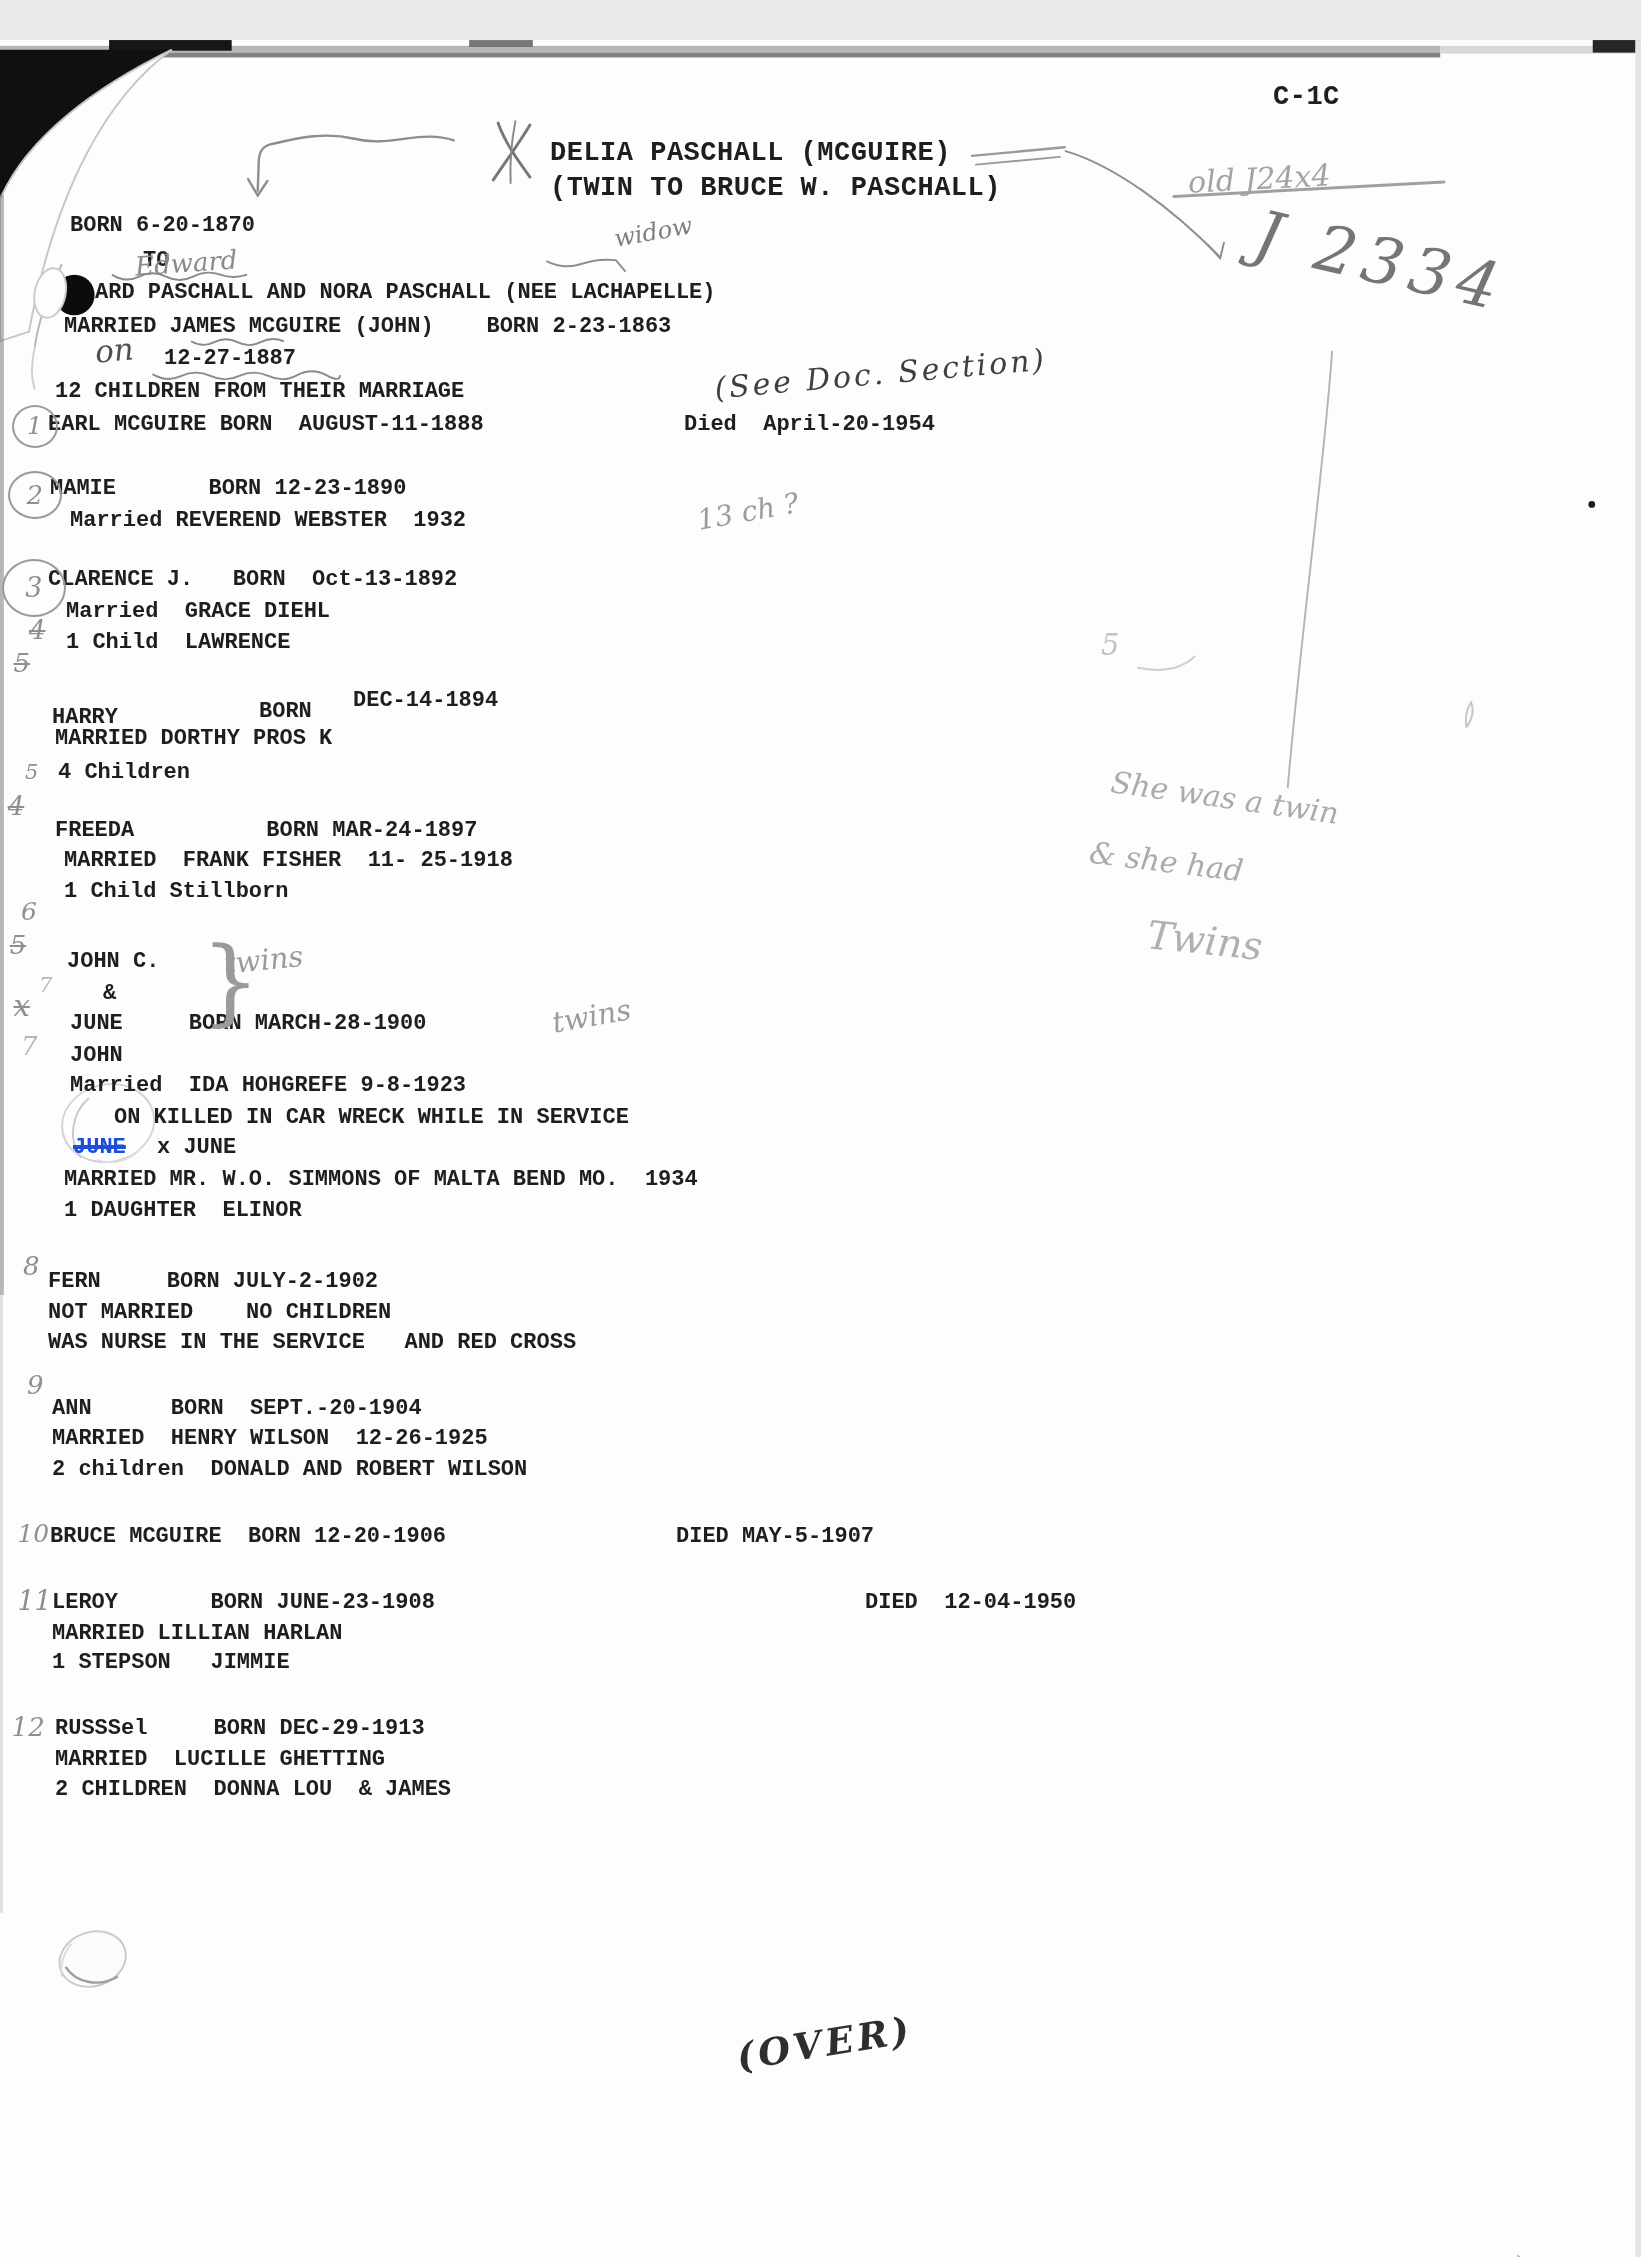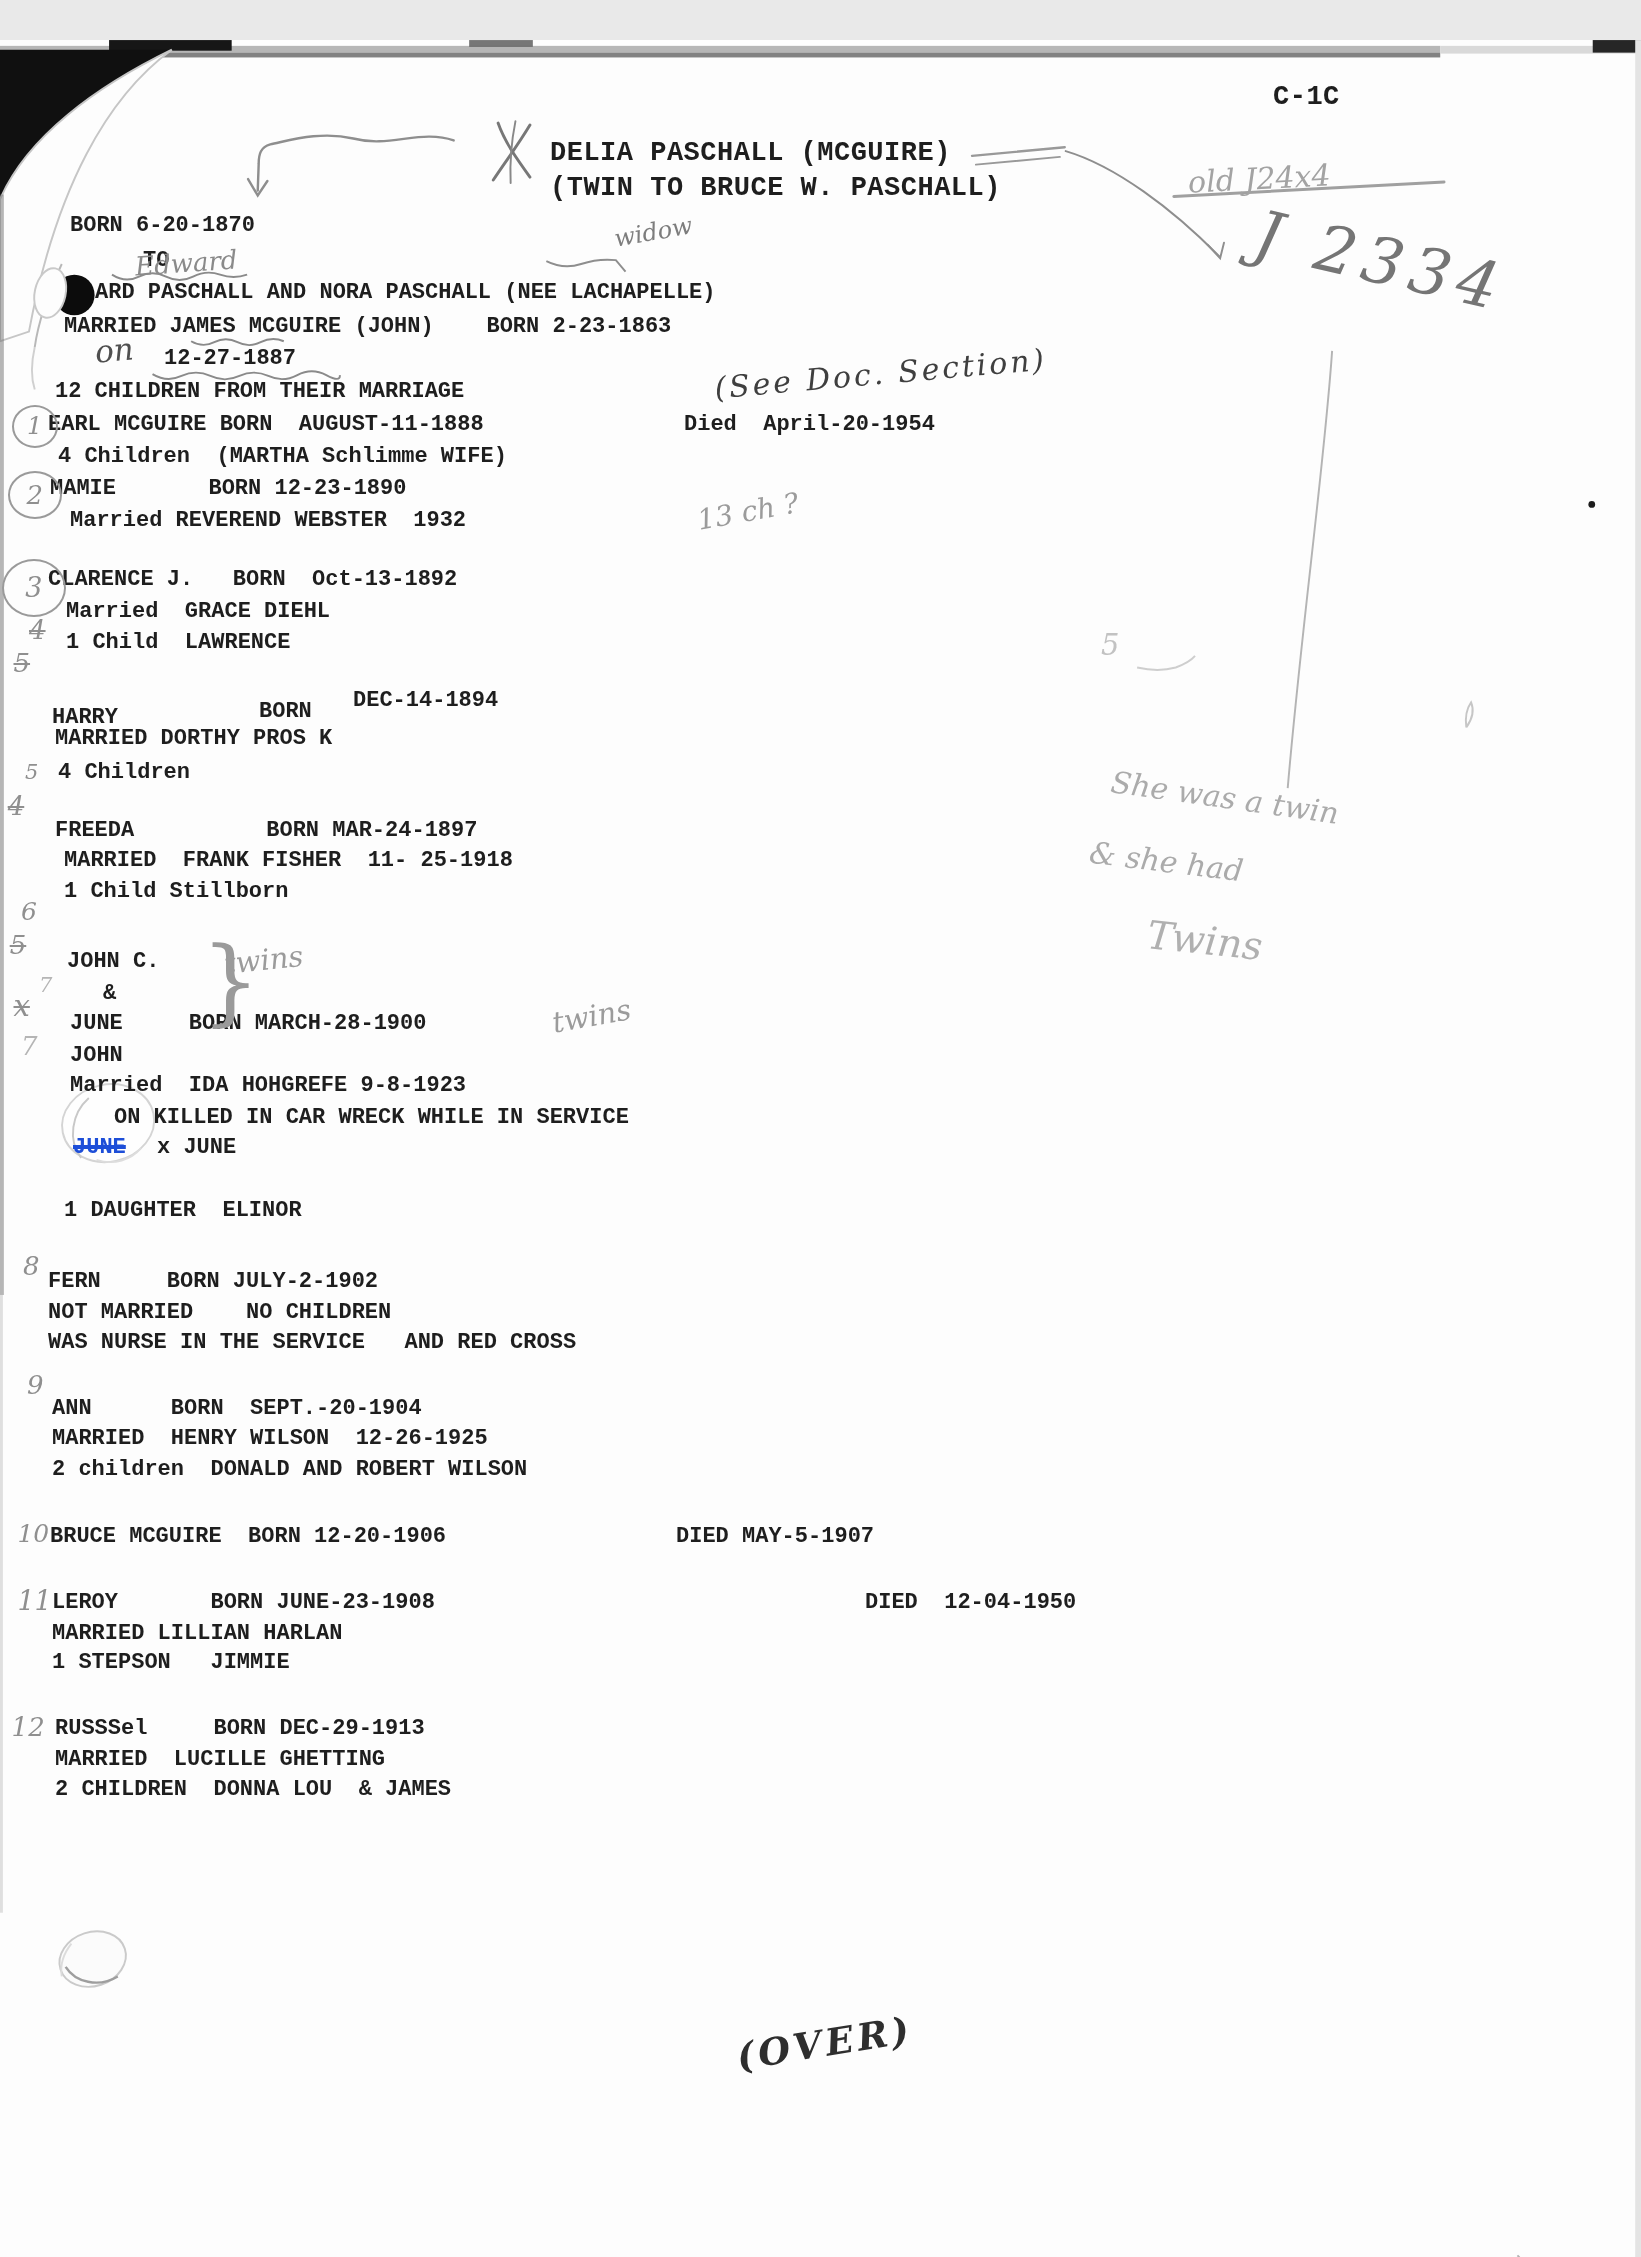--- a/index.html
+++ b/index.html
@@ -86,21 +86,20 @@
 
   <div class="typed" style="left:70px;top:174px;">BORN 6-20-1870</div>
   <div class="typed" style="left:143px;top:209px;">TO</div>
   <div class="typed" style="left:95px;top:241px;">ARD PASCHALL AND NORA PASCHALL (NEE LACHAPELLE)</div>
   <div class="typed" style="left:64px;top:275px;">MARRIED JAMES MCGUIRE (JOHN)    BORN 2-23-1863</div>
   <div class="typed" style="left:164px;top:307px;">12-27-1887</div>
   <div class="typed" style="left:55px;top:340px;">12 CHILDREN FROM THEIR MARRIAGE</div>
 
   <div class="typed" style="left:48px;top:373px;">EARL MCGUIRE BORN  AUGUST-11-1888</div>
   <div class="typed" style="left:684px;top:373px;">Died  April-20-1954</div>
-  <div class="typed" style="left:58px;top:405px;">4 Children  (MARTHA Schlimme WIFE)</div>
 
   <div class="typed" style="left:50px;top:437px;">MAMIE       BORN 12-23-1890</div>
   <div class="typed" style="left:70px;top:469px;">Married REVEREND WEBSTER  1932</div>
 
   <div class="typed" style="left:48px;top:528px;">CLARENCE J.   BORN  Oct-13-1892</div>
   <div class="typed" style="left:66px;top:560px;">Married  GRACE DIEHL</div>
   <div class="typed" style="left:66px;top:591px;">1 Child  LAWRENCE</div>
 
   <div class="typed" style="left:52px;top:666px;">HARRY</div>
   <div class="typed" style="left:259px;top:660px;">BORN</div>
@@ -113,20 +112,21 @@
   <div class="typed" style="left:64px;top:840px;">1 Child Stillborn</div>
 
   <div class="typed" style="left:67px;top:910px;">JOHN C.</div>
   <div class="typed" style="left:103px;top:942px;">&amp;</div>
   <div class="typed" style="left:70px;top:972px;">JUNE     BORN MARCH-28-1900</div>
   <div class="typed" style="left:70px;top:1004px;">JOHN</div>
   <div class="typed" style="left:70px;top:1034px;">Married  IDA HOHGREFE 9-8-1923</div>
   <div class="typed" style="left:114px;top:1066px;">ON KILLED IN CAR WRECK WHILE IN SERVICE</div>
   <div class="typed struckheavy" style="left:73px;top:1096px;">JUNE</div>
   <div class="typed" style="left:157px;top:1096px;">x JUNE</div>
+  <div class="typed" style="left:64px;top:1128px;">MARRIED MR. W.O. SIMMONS OF MALTA BEND MO.  1934</div>
   <div class="typed" style="left:64px;top:1159px;">1 DAUGHTER  ELINOR</div>
 
   <div class="typed" style="left:48px;top:1230px;">FERN     BORN JULY-2-1902</div>
   <div class="typed" style="left:48px;top:1261px;">NOT MARRIED    NO CHILDREN</div>
   <div class="typed" style="left:48px;top:1291px;">WAS NURSE IN THE SERVICE   AND RED CROSS</div>
 
   <div class="typed" style="left:52px;top:1357px;">ANN      BORN  SEPT.-20-1904</div>
   <div class="typed" style="left:52px;top:1387px;">MARRIED  HENRY WILSON  12-26-1925</div>
   <div class="typed" style="left:52px;top:1418px;">2 children  DONALD AND ROBERT WILSON</div>
 

